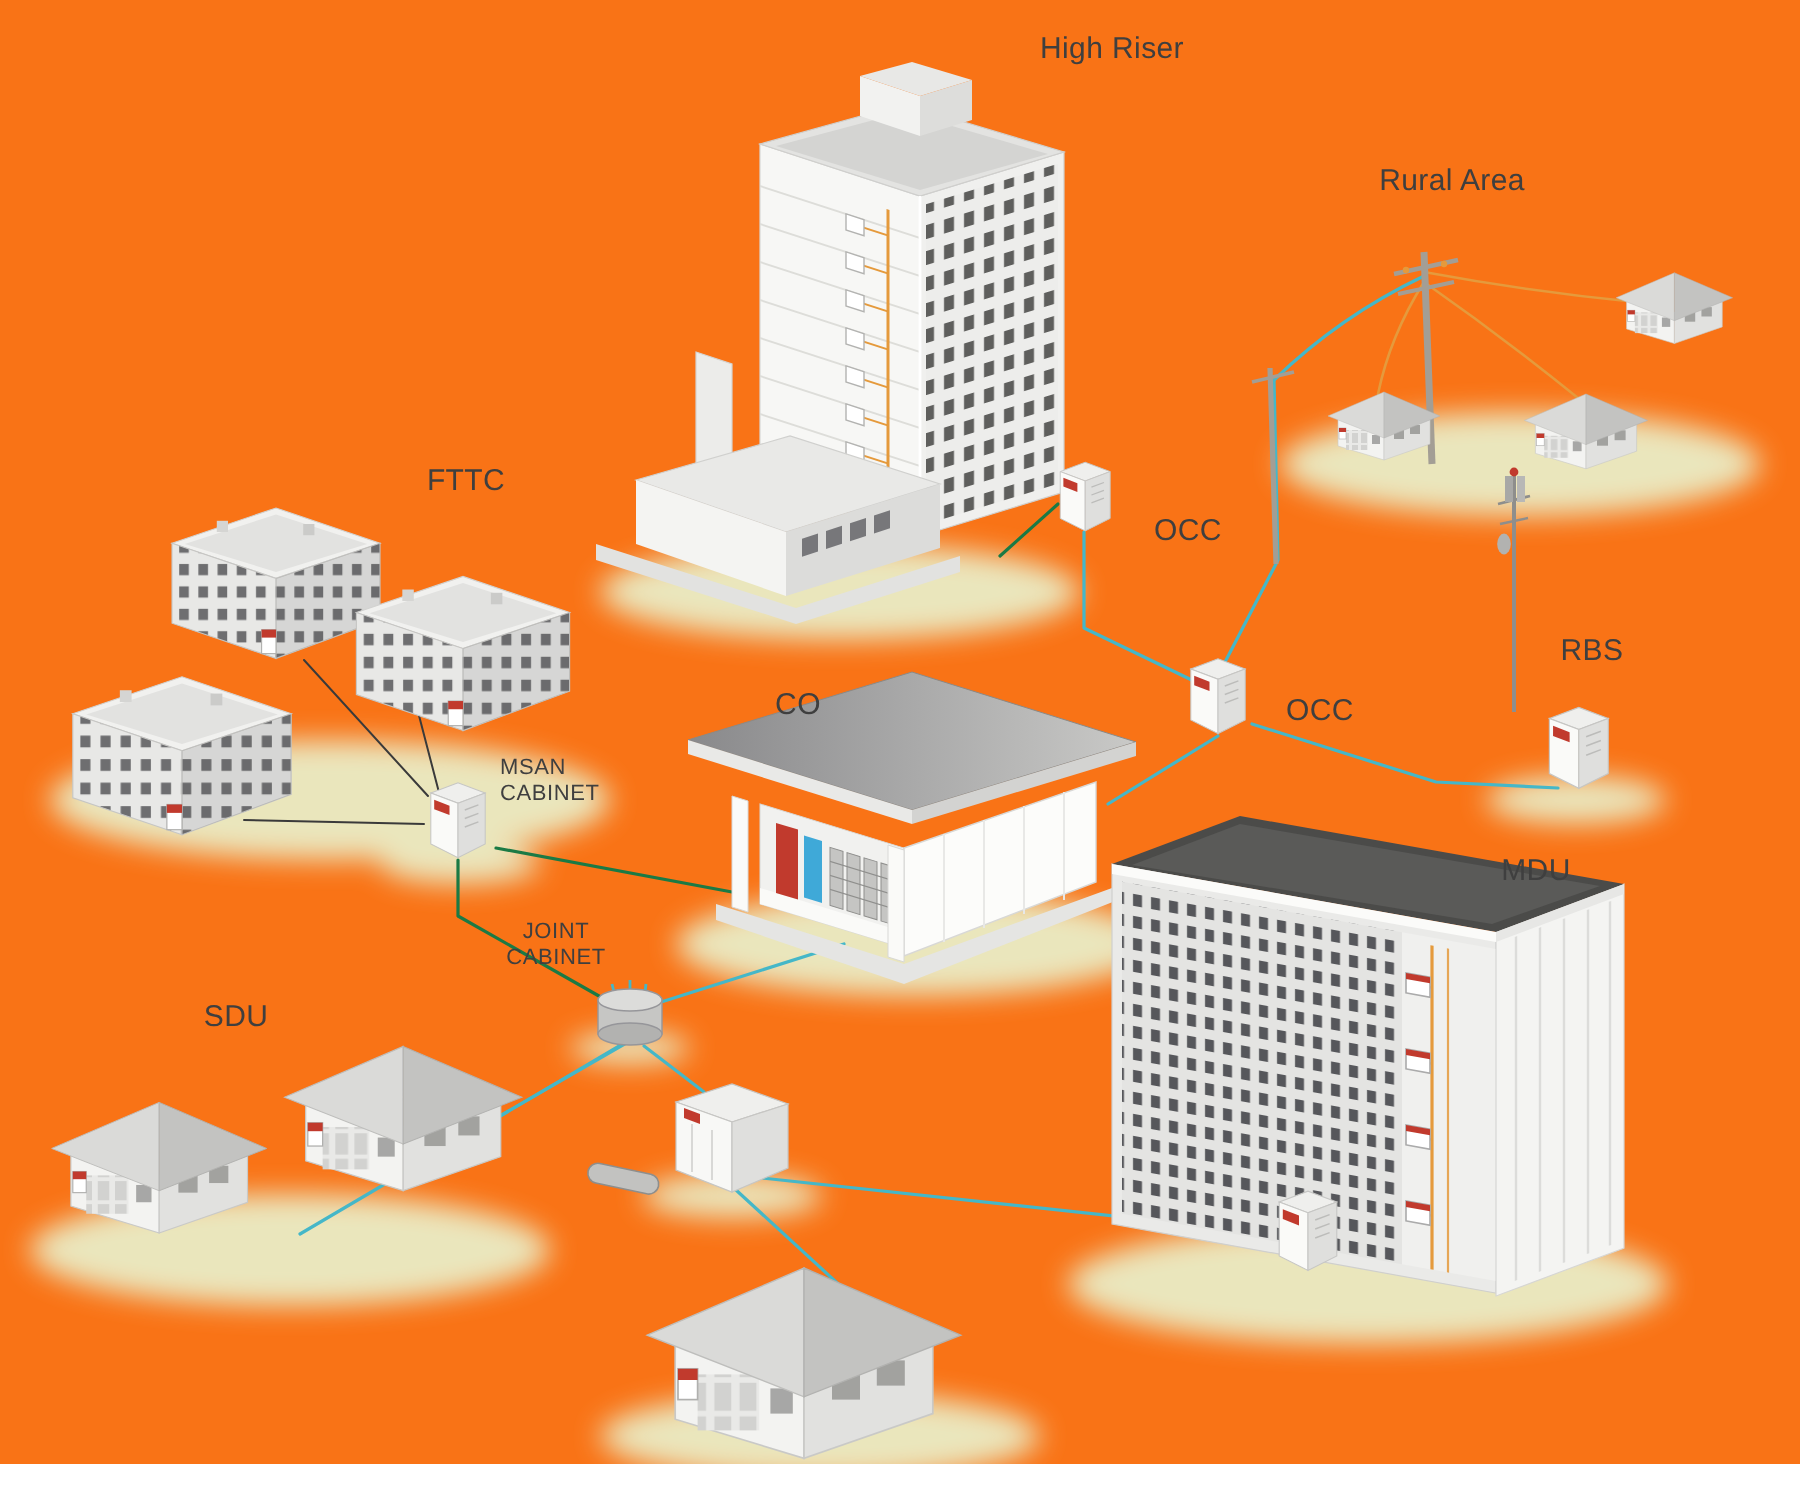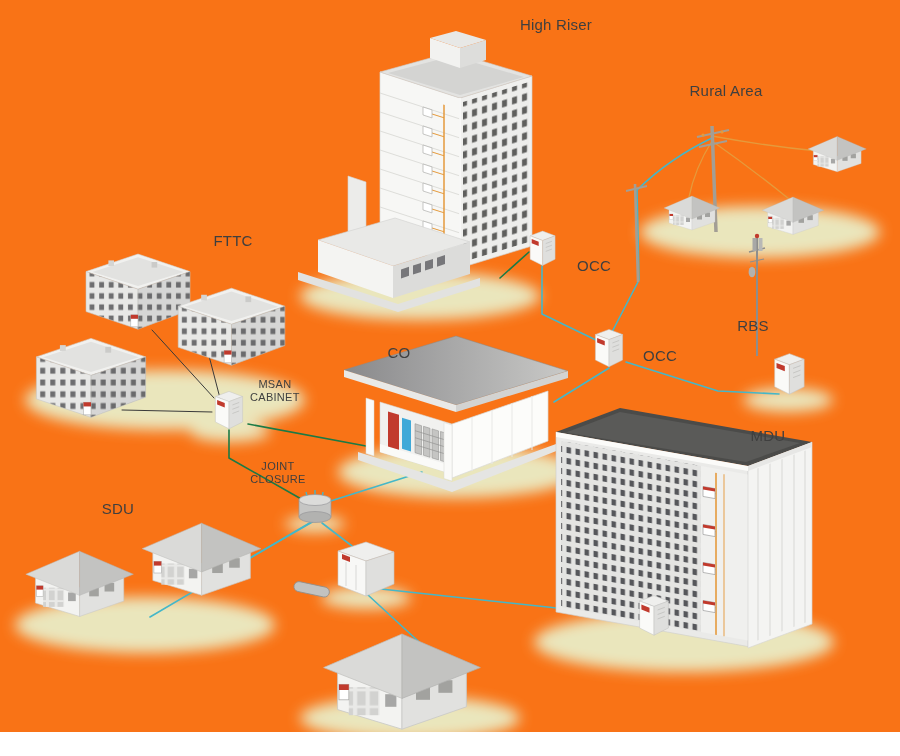--- a/index.html
+++ b/index.html
@@ -3,21 +3,21 @@
 <meta charset="utf-8">
 <style>
   html,body{margin:0;padding:0;background:#ffffff;}
   .canvas{position:relative;width:900px;height:732px;background:#f97316;overflow:hidden;
           font-family:Liberation Sans, sans-serif;}
   .canvas svg{position:absolute;left:0;top:0;}
   .lbl{position:absolute;transform:translateX(-50%);color:#3f3f3f;white-space:pre-line;
        text-align:center;user-select:none;}
   .lbl-lg{font-size:15px;letter-spacing:.2px;}
   .lbl-sm{font-size:11px;line-height:13px;letter-spacing:.3px;}
-  .lbl-left{transform:none;text-align:center;}
+  .lbl-left{transform:none;text-align:left;}
   .ln{fill:none;stroke-width:1.6;stroke-linecap:round;stroke-linejoin:round;}
   .ln-thin{fill:none;stroke-width:1;stroke-linecap:round;}
   .ln-wire{fill:none;stroke-width:1.3;stroke-linecap:round;}
   .ln-border{fill:none;stroke-width:2.4;}
 </style>
 </head>
 <body>
 
 <div class="canvas">
 <svg width="900" height="756" viewBox="0 0 900 756">
@@ -287,20 +287,20 @@
 
   <line class="ln-border" x1="252" y1="747" x2="652" y2="747" stroke="#45b7c8"></line>
 </svg>
 
   <div class="lbl lbl-lg" style="left:556px;top:16px">High Riser</div>
   <div class="lbl lbl-lg" style="left:726px;top:82px">Rural Area</div>
   <div class="lbl lbl-lg" style="left:233px;top:232px">FTTC</div>
   <div class="lbl lbl-lg" style="left:594px;top:257px">OCC</div>
   <div class="lbl lbl-lg" style="left:399px;top:344px">CO</div>
   <div class="lbl lbl-lg" style="left:660px;top:347px">OCC</div>
-  <div class="lbl lbl-lg" style="left:753px;top:317px">RBS</div>
+  <div class="lbl lbl-lg" style="left:796px;top:317px">RBS</div>
   <div class="lbl lbl-sm lbl-left" style="left:250px;top:378px">MSAN
 CABINET</div>
   <div class="lbl lbl-lg" style="left:768px;top:427px">MDU</div>
   <div class="lbl lbl-sm" style="left:278px;top:460px">JOINT
-CLOSURE</div>
+CABINET</div>
   <div class="lbl lbl-lg" style="left:118px;top:500px">SDU</div>
 </div>
 
 </body></html>

